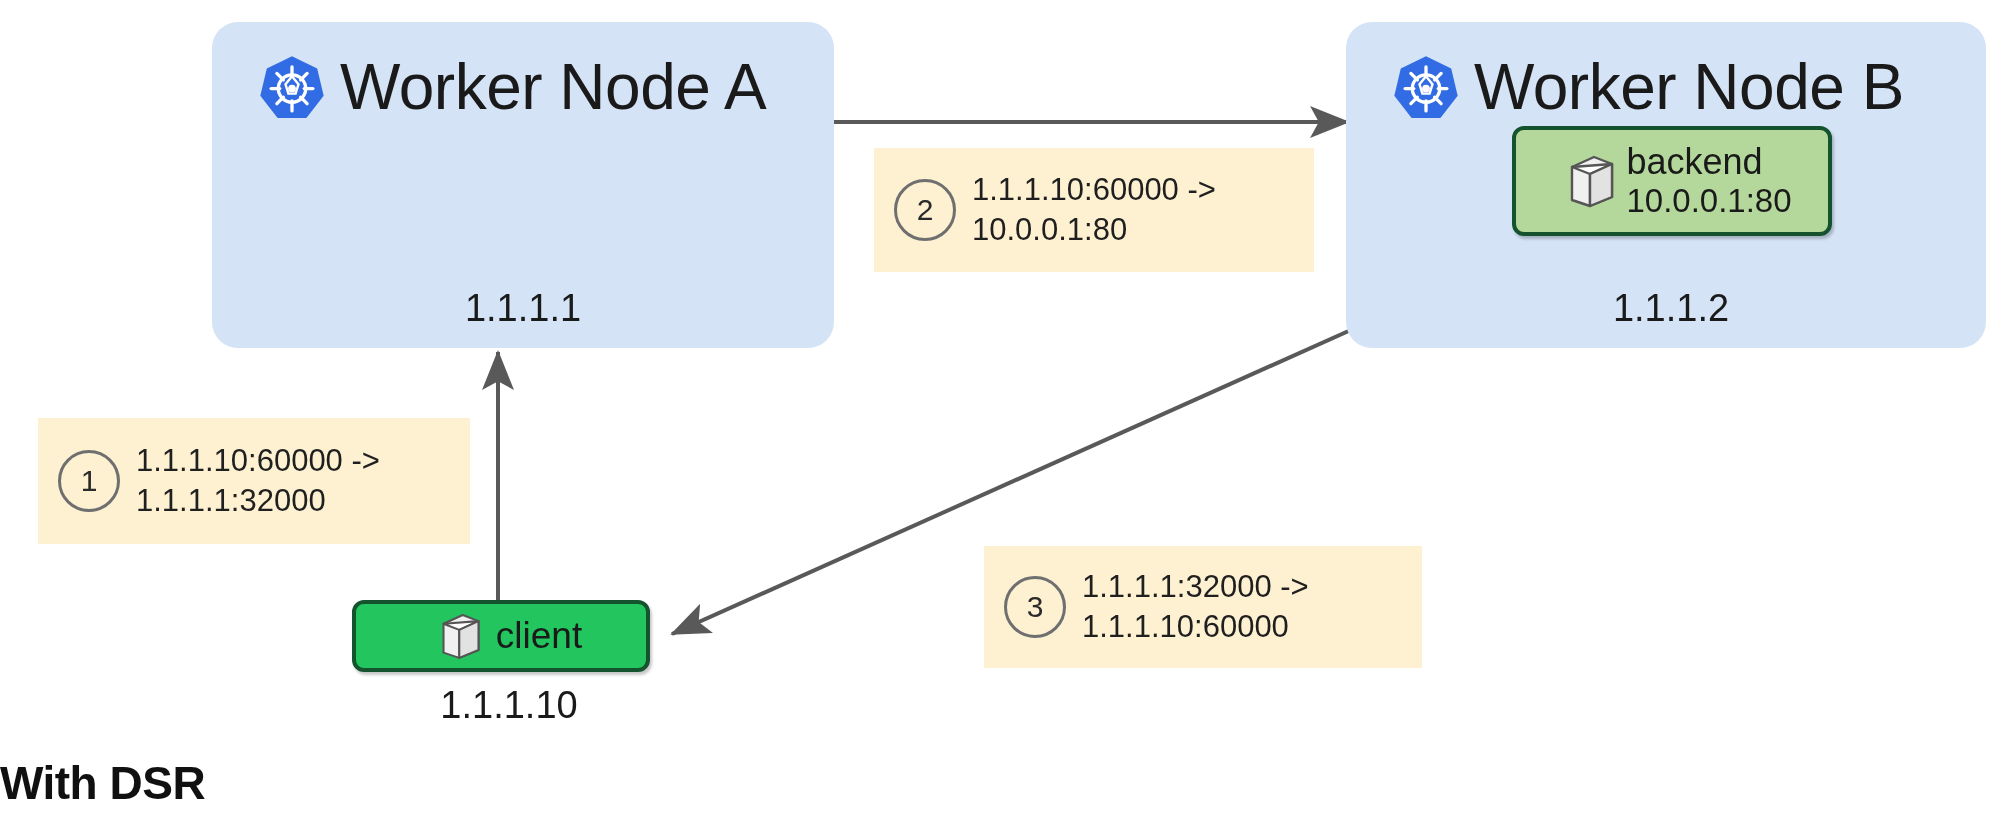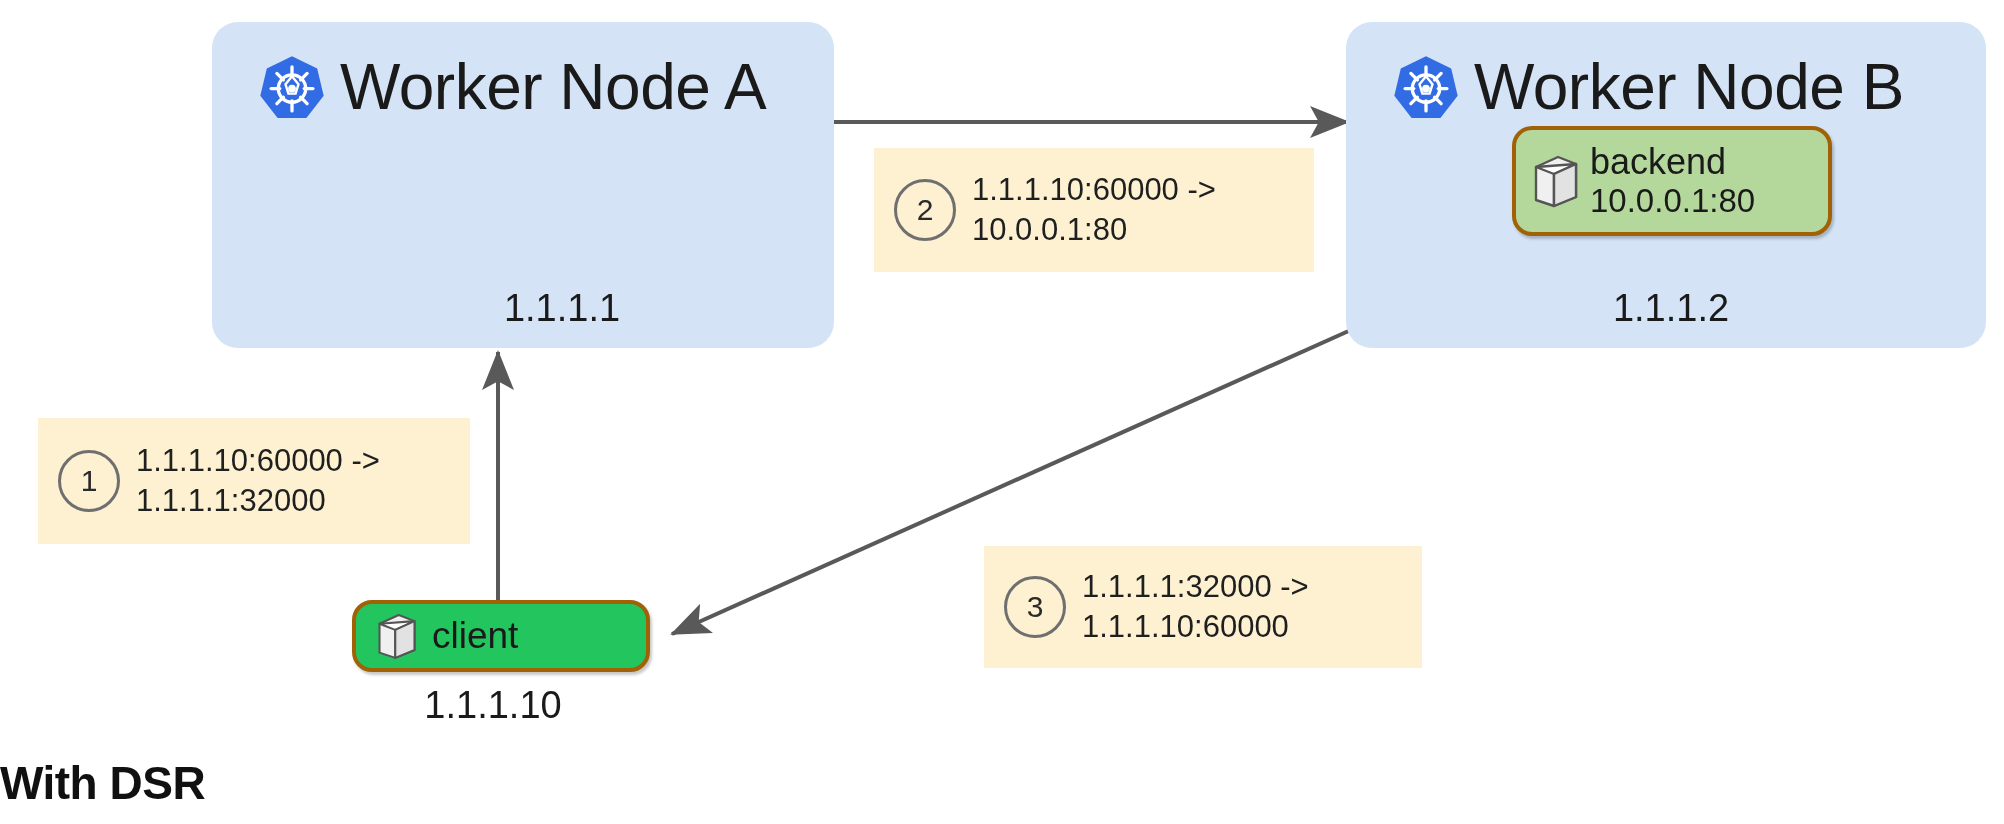--- a/index.html
+++ b/index.html
@@ -48,32 +48,33 @@
 
   .node-ip {
     position: absolute;
     bottom: 18px;
     width: 100%;
     text-align: center;
     font-size: 38px;
     color: #1a1a1a;
     letter-spacing: 0px;
   }
-  #node-a .node-ip { left: 0; text-align: center; padding-left: 39px; }
+  #node-a .node-ip { left: 0; text-align: center; }
   #node-b .node-ip { left: 5px; text-align: center; }
 
   
   .pod-box {
     position: absolute;
-    border: 4px solid #a16207;
-    border-radius: 20px;
+    border: 4px solid #14532d;
+    border-radius: 12px;
     box-sizing: border-box;
     display: flex;
     align-items: center;
     box-shadow: 2px 3px 3px rgba(0,0,0,0.22);
+    justify-content: center;
   }
   #backend-pod {
     left: 1512px;
     top: 126px;
     width: 320px;
     height: 110px;
     background: #b4d89b;
     padding-left: 16px;
   }
   #client-pod {
@@ -104,21 +105,21 @@
   }
   .pod-ip {
     font-size: 33px;
     color: #1a1a1a;
     white-space: nowrap;
   }
   #client-pod .pod-name { font-size: 37px; padding-left: 4px; }
 
   .client-ip-label {
     position: absolute;
-    left: 344px;
+    left: 360px;
     top: 684px;
     width: 298px;
     text-align: center;
     font-size: 38px;
     color: #1a1a1a;
   }
 
   
   .callout {
     position: absolute;

